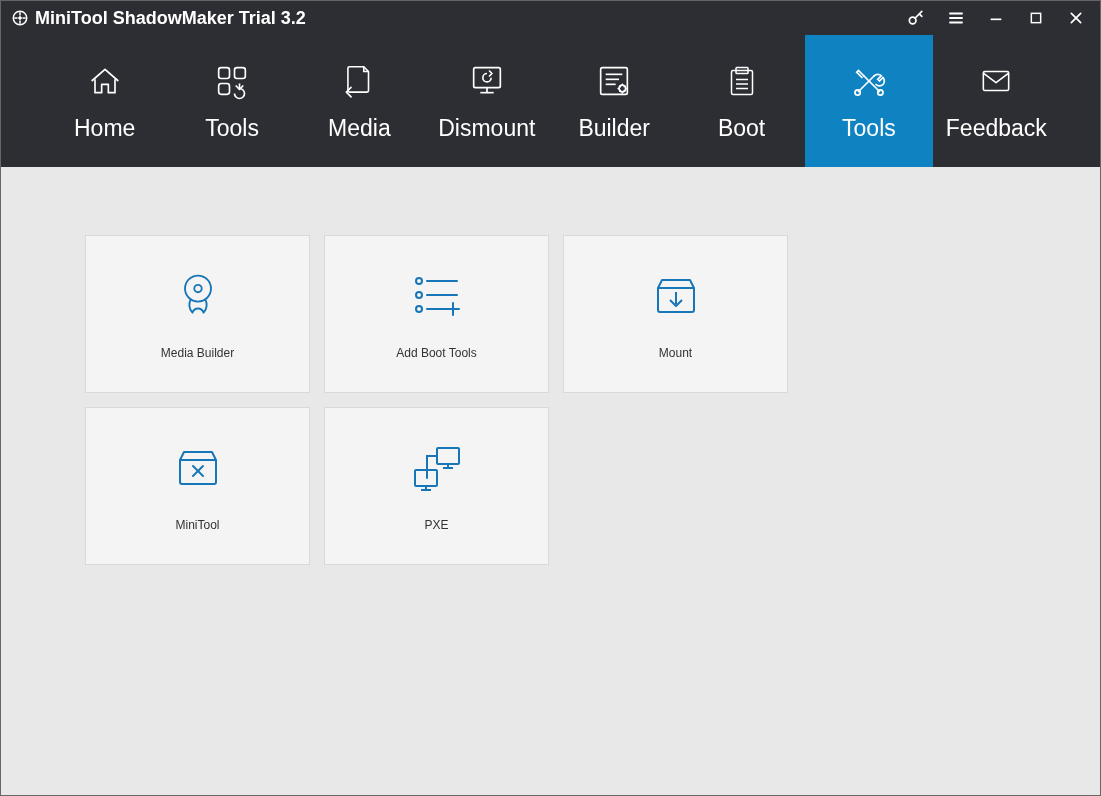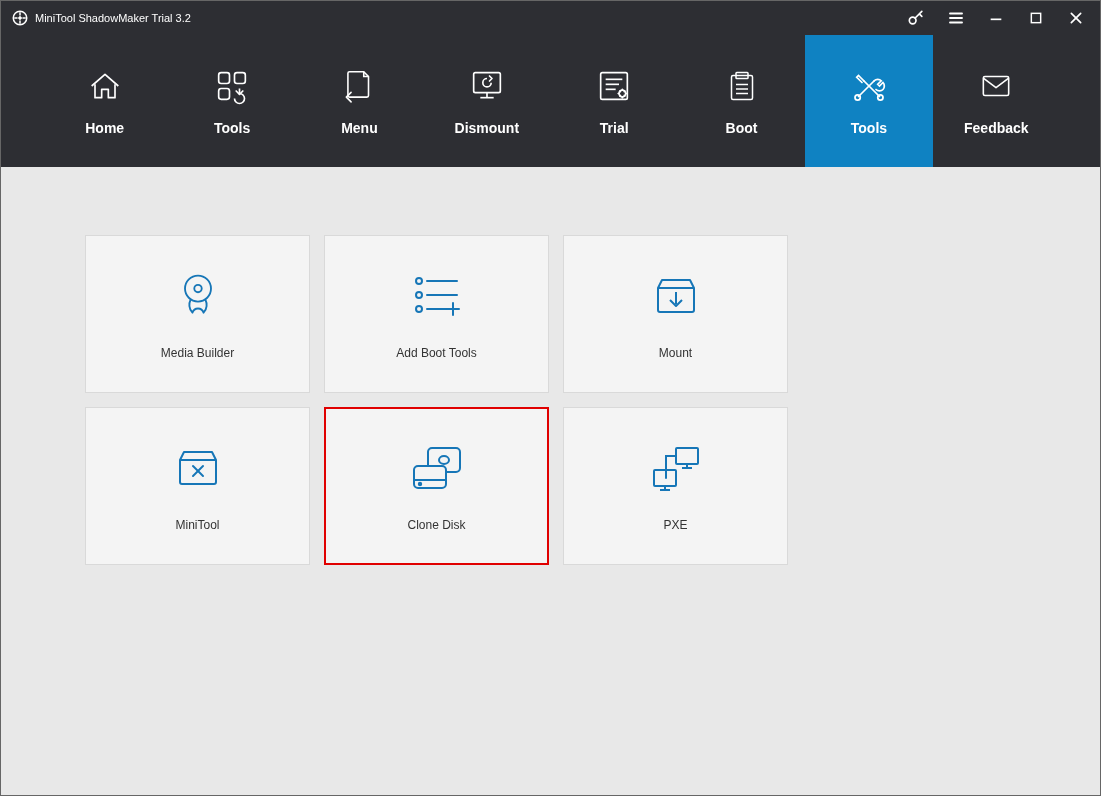--- a/index.html
+++ b/index.html
@@ -27,22 +27,22 @@
     color: #fff;
   }
   .titlebar-left {
     display: flex;
     align-items: center;
     gap: 6px;
     padding-left: 4px;
   }
   .titlebar-left .logo-icon svg { display:block; }
   .title-text {
-    font-size: 11px;
-    font-weight: 400;
+    font-size: 18px;
+    font-weight: 700;
   }
   .titlebar-right {
     margin-left: auto;
     display: flex;
     align-items: center;
     gap: 4px;
   }
   .tctl {
     width: 36px;
     height: 34px;
@@ -67,22 +67,22 @@
     justify-content: center;
     gap: 14px;
     color: #fff;
     cursor: pointer;
   }
   .nav-item.active {
     background: #0f82c2;
   }
   .nav-icon { height: 40px; display:flex; align-items:center; justify-content:center; }
   .nav-label {
-    font-size: 14px;
-    font-weight: 700;
+    font-size: 23px;
+    font-weight: 400;
   }
   .content {
     flex: 1;
     padding: 68px 84px;
     display: flex;
     flex-wrap: wrap;
     gap: 14px;
     align-content: flex-start;
   }
   .tile {
@@ -181,21 +181,21 @@
     </div>
 
     <div class="nav-item">
       <div class="nav-icon">
         <svg width="38" height="40" viewBox="0 0 48 48" fill="none" stroke="#fff" stroke-width="2">
           <path d="M12 6h18l6 6v24a2 2 0 0 1-2 2H12a2 2 0 0 1-2-2V8a2 2 0 0 1 2-2z"></path>
           <path d="M30 6v6h6"></path>
           <path d="M14 32l-6 6 6 6" stroke-linecap="round" stroke-linejoin="round"></path>
         </svg>
       </div>
-      <div class="nav-label">Menu</div>
+      <div class="nav-label">Media</div>
     </div>
 
     <div class="nav-item">
       <div class="nav-icon">
         <svg width="42" height="40" viewBox="0 0 48 48" fill="none" stroke="#fff" stroke-width="2">
           <rect x="8" y="8" width="32" height="24" rx="2"></rect>
           <line x1="16" y1="38" x2="32" y2="38"></line>
           <line x1="24" y1="32" x2="24" y2="38"></line>
           <path d="M29 20a5 5 0 1 1-5-5"></path>
           <path d="M27 12l3 3-3 3" stroke-linecap="round" stroke-linejoin="round"></path>
@@ -208,21 +208,21 @@
       <div class="nav-icon">
         <svg width="40" height="40" viewBox="0 0 48 48" fill="none" stroke="#fff" stroke-width="2">
           <rect x="8" y="8" width="32" height="32" rx="2"></rect>
           <line x1="14" y1="16" x2="34" y2="16"></line>
           <line x1="14" y1="22" x2="30" y2="22"></line>
           <line x1="14" y1="28" x2="26" y2="28"></line>
           <circle cx="34" cy="33" r="4"></circle>
           <path d="M34 28v1M34 37v1M29 33h1M38 33h1M31 30l.7.7M36.3 35.3l.7.7M31 36l.7-.7M36.3 30.7l.7-.7" stroke-linecap="round"></path>
         </svg>
       </div>
-      <div class="nav-label">Trial</div>
+      <div class="nav-label">Builder</div>
     </div>
 
     <div class="nav-item">
       <div class="nav-icon">
         <svg width="36" height="40" viewBox="0 0 48 48" fill="none" stroke="#fff" stroke-width="2">
           <rect x="10" y="10" width="28" height="32" rx="2"></rect>
           <rect x="16" y="6" width="16" height="8" rx="1"></rect>
           <line x1="16" y1="22" x2="32" y2="22"></line>
           <line x1="16" y1="28" x2="32" y2="28"></line>
           <line x1="16" y1="34" x2="32" y2="34"></line>
@@ -303,32 +303,20 @@
         <svg width="48" height="44" viewBox="0 0 48 44" fill="none" stroke="#1676b7" stroke-width="2" stroke-linejoin="round">
           <path d="M6 14l4-8h28l4 8v22a2 2 0 0 1-2 2H8a2 2 0 0 1-2-2V14z"></path>
           <line x1="6" y1="14" x2="42" y2="14"></line>
           <line x1="19" y1="20" x2="29" y2="30" stroke-linecap="round"></line>
           <line x1="29" y1="20" x2="19" y2="30" stroke-linecap="round"></line>
         </svg>
       </div>
       <div class="tile-label">MiniTool</div>
     </div>
 
-    <div class="tile highlighted">
-      <div class="tile-icon">
-        <svg width="58" height="52" viewBox="0 0 58 52" fill="none" stroke="#1676b7" stroke-width="2">
-          <rect x="20" y="6" width="32" height="24" rx="4"></rect>
-          <ellipse cx="36" cy="18" rx="5" ry="4"></ellipse>
-          <rect x="6" y="24" width="32" height="22" rx="4" fill="#f4f4f4"></rect>
-          <line x1="6" y1="38" x2="38" y2="38"></line>
-          <circle cx="12" cy="42" r="1.2" fill="#1676b7"></circle>
-        </svg>
-      </div>
-      <div class="tile-label">Clone Disk</div>
-    </div>
 
     <div class="tile">
       <div class="tile-icon">
         <svg width="56" height="52" viewBox="0 0 56 52" fill="none" stroke="#1676b7" stroke-width="2">
           <rect x="28" y="6" width="22" height="16" rx="1"></rect>
           <line x1="34" y1="26" x2="44" y2="26"></line>
           <line x1="39" y1="22" x2="39" y2="26"></line>
           <rect x="6" y="28" width="22" height="16" rx="1"></rect>
           <line x1="12" y1="48" x2="22" y2="48"></line>
           <line x1="17" y1="44" x2="17" y2="48"></line>

